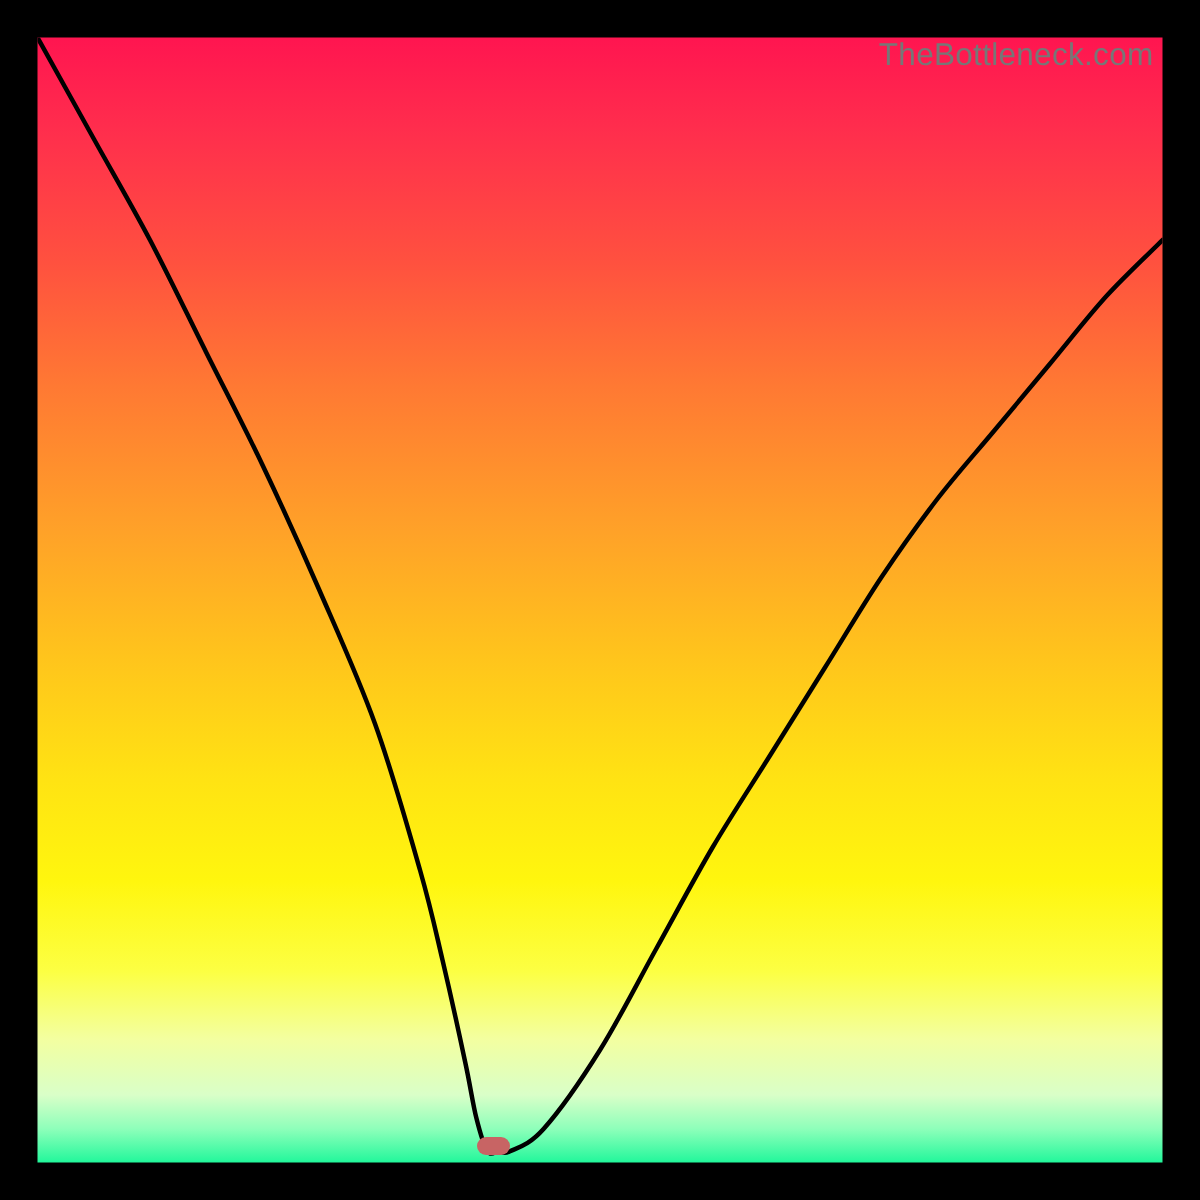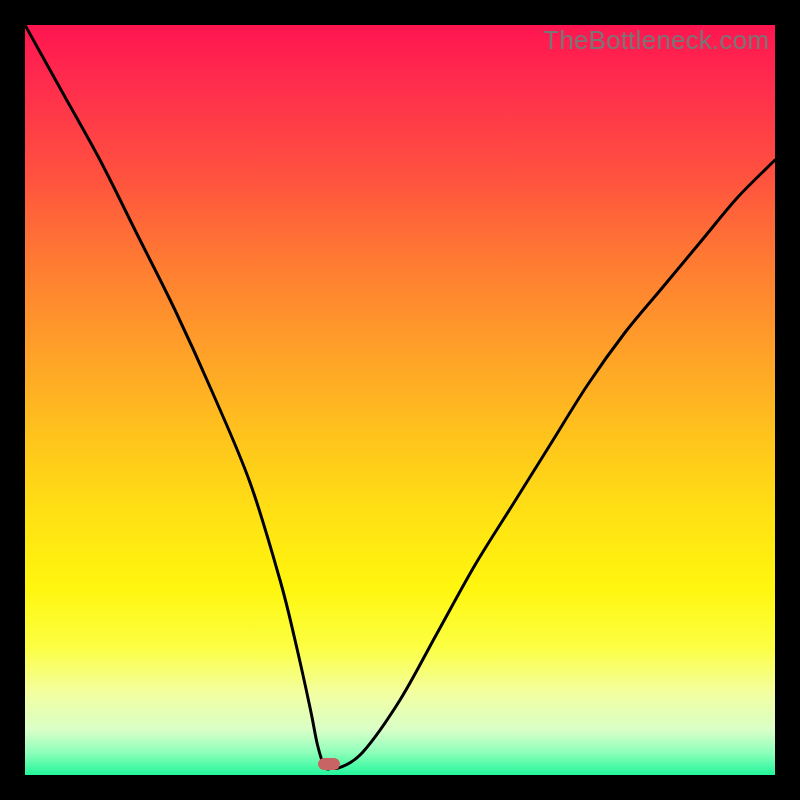--- a/index.html
+++ b/index.html
@@ -37,21 +37,21 @@
       #d9ffc8 94%,
       #8effba 97%,
       #22f79b 100%
     );
   }
   .watermark {
     position: absolute;
     top: 0;
     right: 6px;
     color: #777;
-    font-size: 26px;
+    font-size: 21px;
     font-weight: 500;
     letter-spacing: 0.2px;
     user-select: none;
   }
   svg.curve {
     position: absolute;
     left: 0;
     top: 0;
     width: 750px;
     height: 750px;

